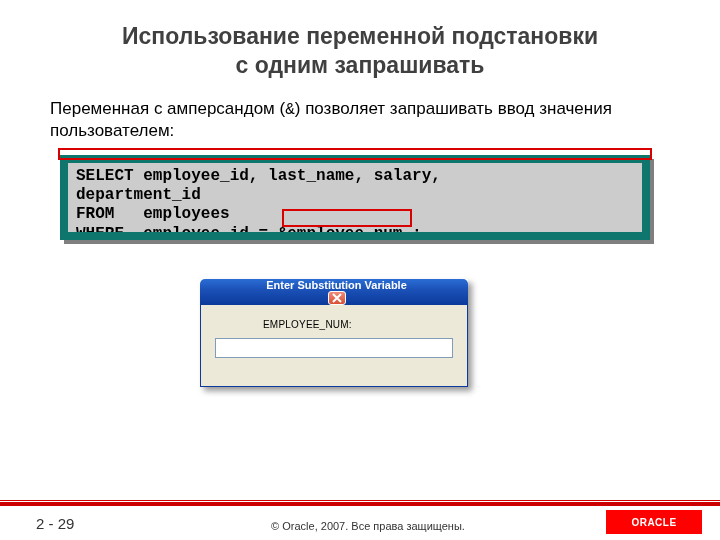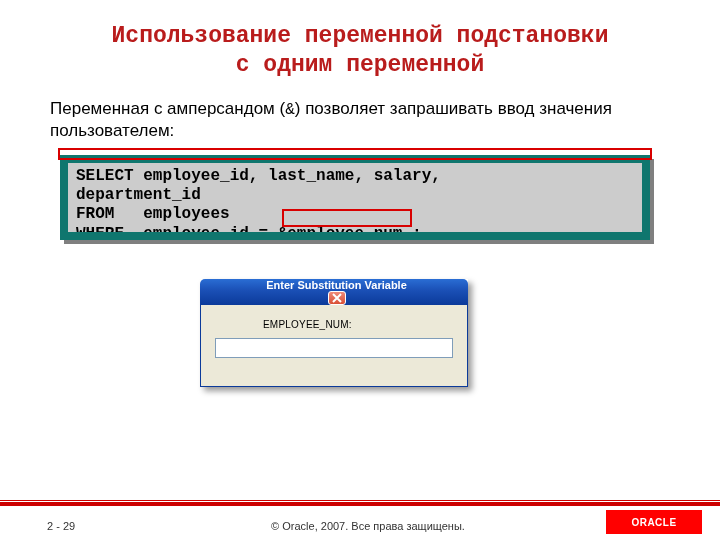--- a/index.html
+++ b/index.html
@@ -15,23 +15,22 @@
     width: 720px;
     height: 540px;
     position: relative;
     background: #fff;
   }
   .title {
     padding-top: 22px;
     text-align: center;
     font-size: 23px;
     font-weight: bold;
-    color: #b91c1c;
+    color: #404040;
     line-height: 1.25;
-    font-family: Liberation Mono, monospace;
   }
   .intro {
     padding: 18px 50px 0 50px;
     font-size: 17px;
     color: #000;
     line-height: 1.3;
   }
   .ampersand-inline {
     font-family: "Courier New", monospace;
     font-size: 16px;
@@ -165,23 +164,23 @@
     position: absolute;
     bottom: 8px;
     width: 100%;
     text-align: center;
     font-size: 11px;
     color: #333;
     padding-left: 16px;
   }
   .footer-page {
     position: absolute;
-    left: 47px;
+    left: 36px;
     bottom: 8px;
-    font-size: 11px;
+    font-size: 15px;
     color: #333;
   }
   .oracle-logo {
     position: absolute;
     right: 18px;
     bottom: 6px;
     width: 96px;
     height: 24px;
     background: #f00;
     display: flex;
@@ -195,21 +194,21 @@
     letter-spacing: 0.5px;
     color: #fff;
   }
 </style>
 </head>
 <body>
 <div class="slide">
 
   <div class="title">
     <span>Использование переменной подстановки</span><br>
-    <span>с одним переменной</span>
+    <span>с одним запрашивать</span>
   </div>
 
   <div class="intro">
     <span>Переменная с амперсандом (</span><span class="ampersand-inline">&amp;</span><span>) позволяет запрашивать ввод значения пользователем:</span>
   </div>
 
   <div class="code-box-wrap">
     <div class="code-box">SELECT employee_id, last_name, salary,
 department_id
 FROM   employees

